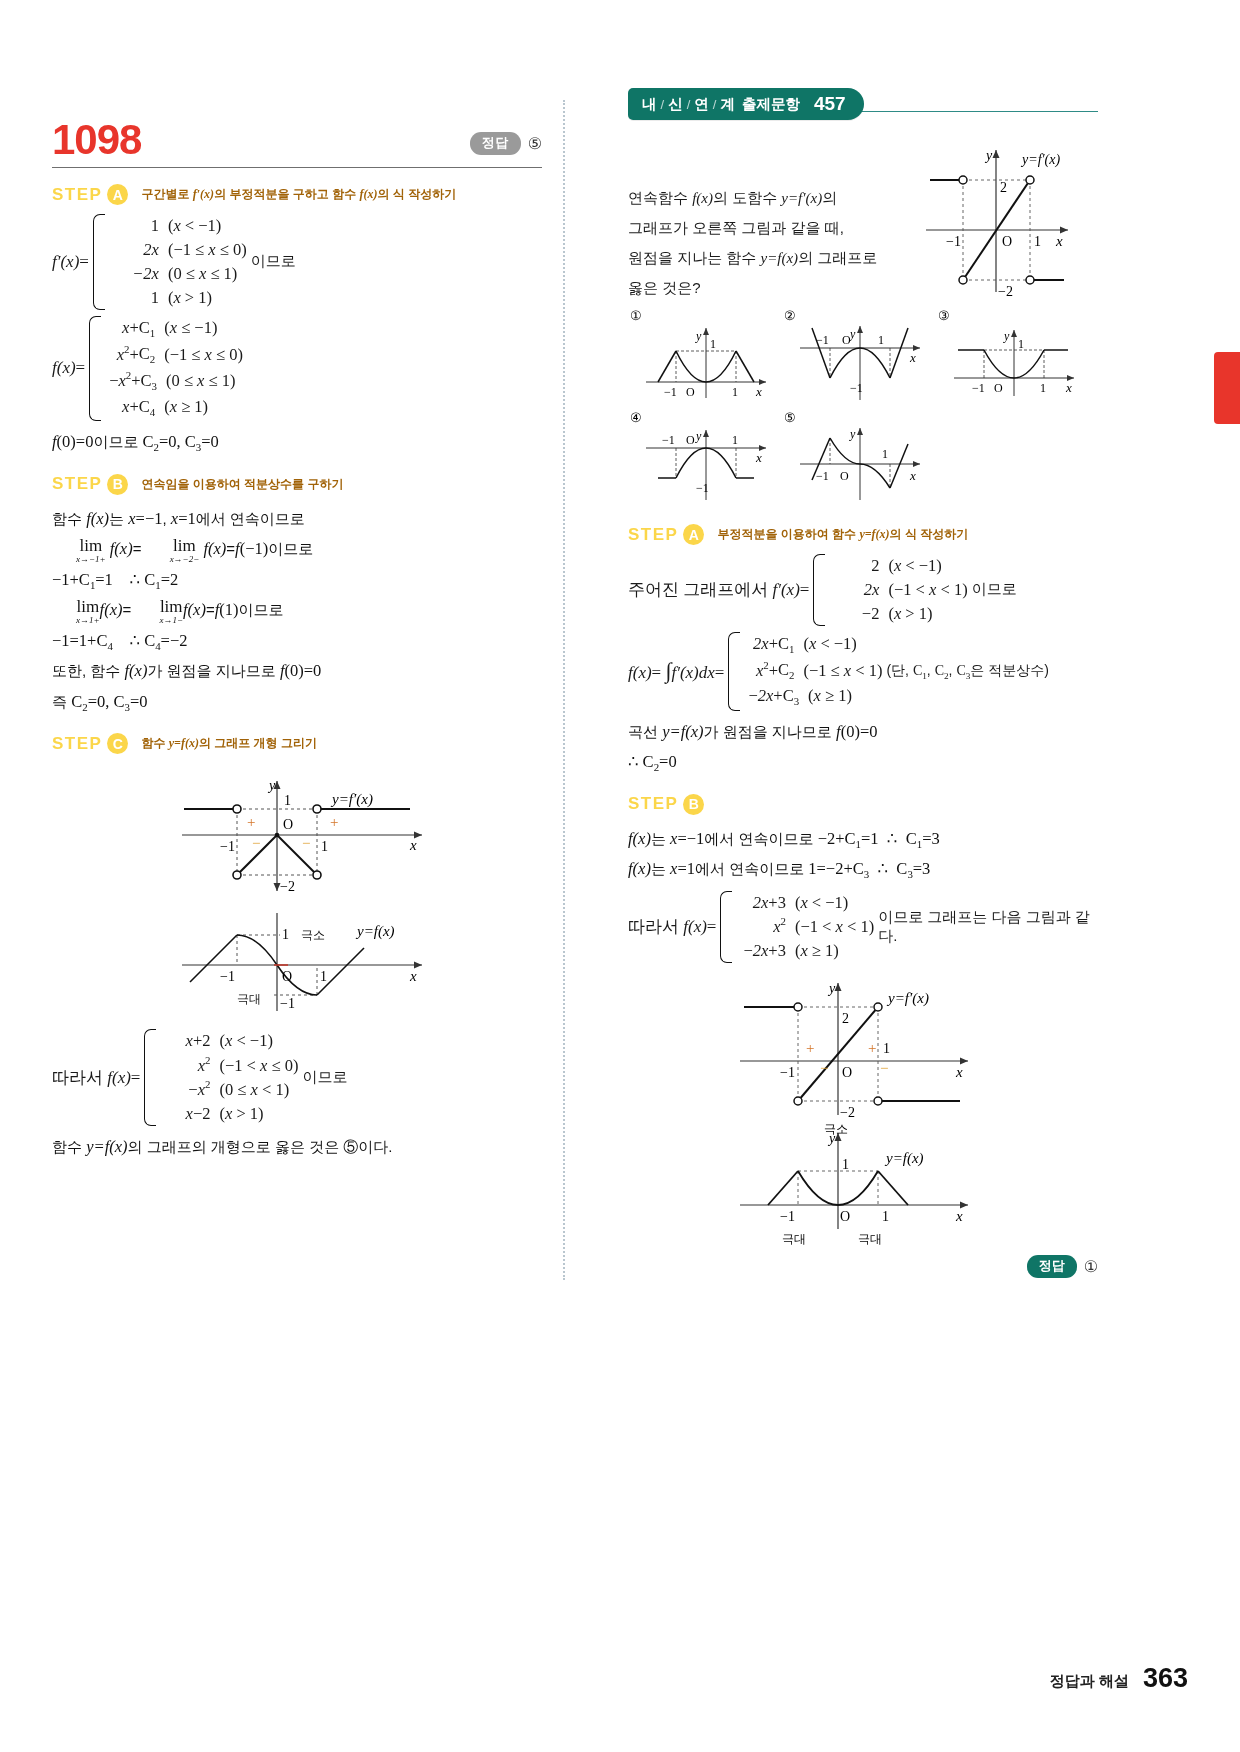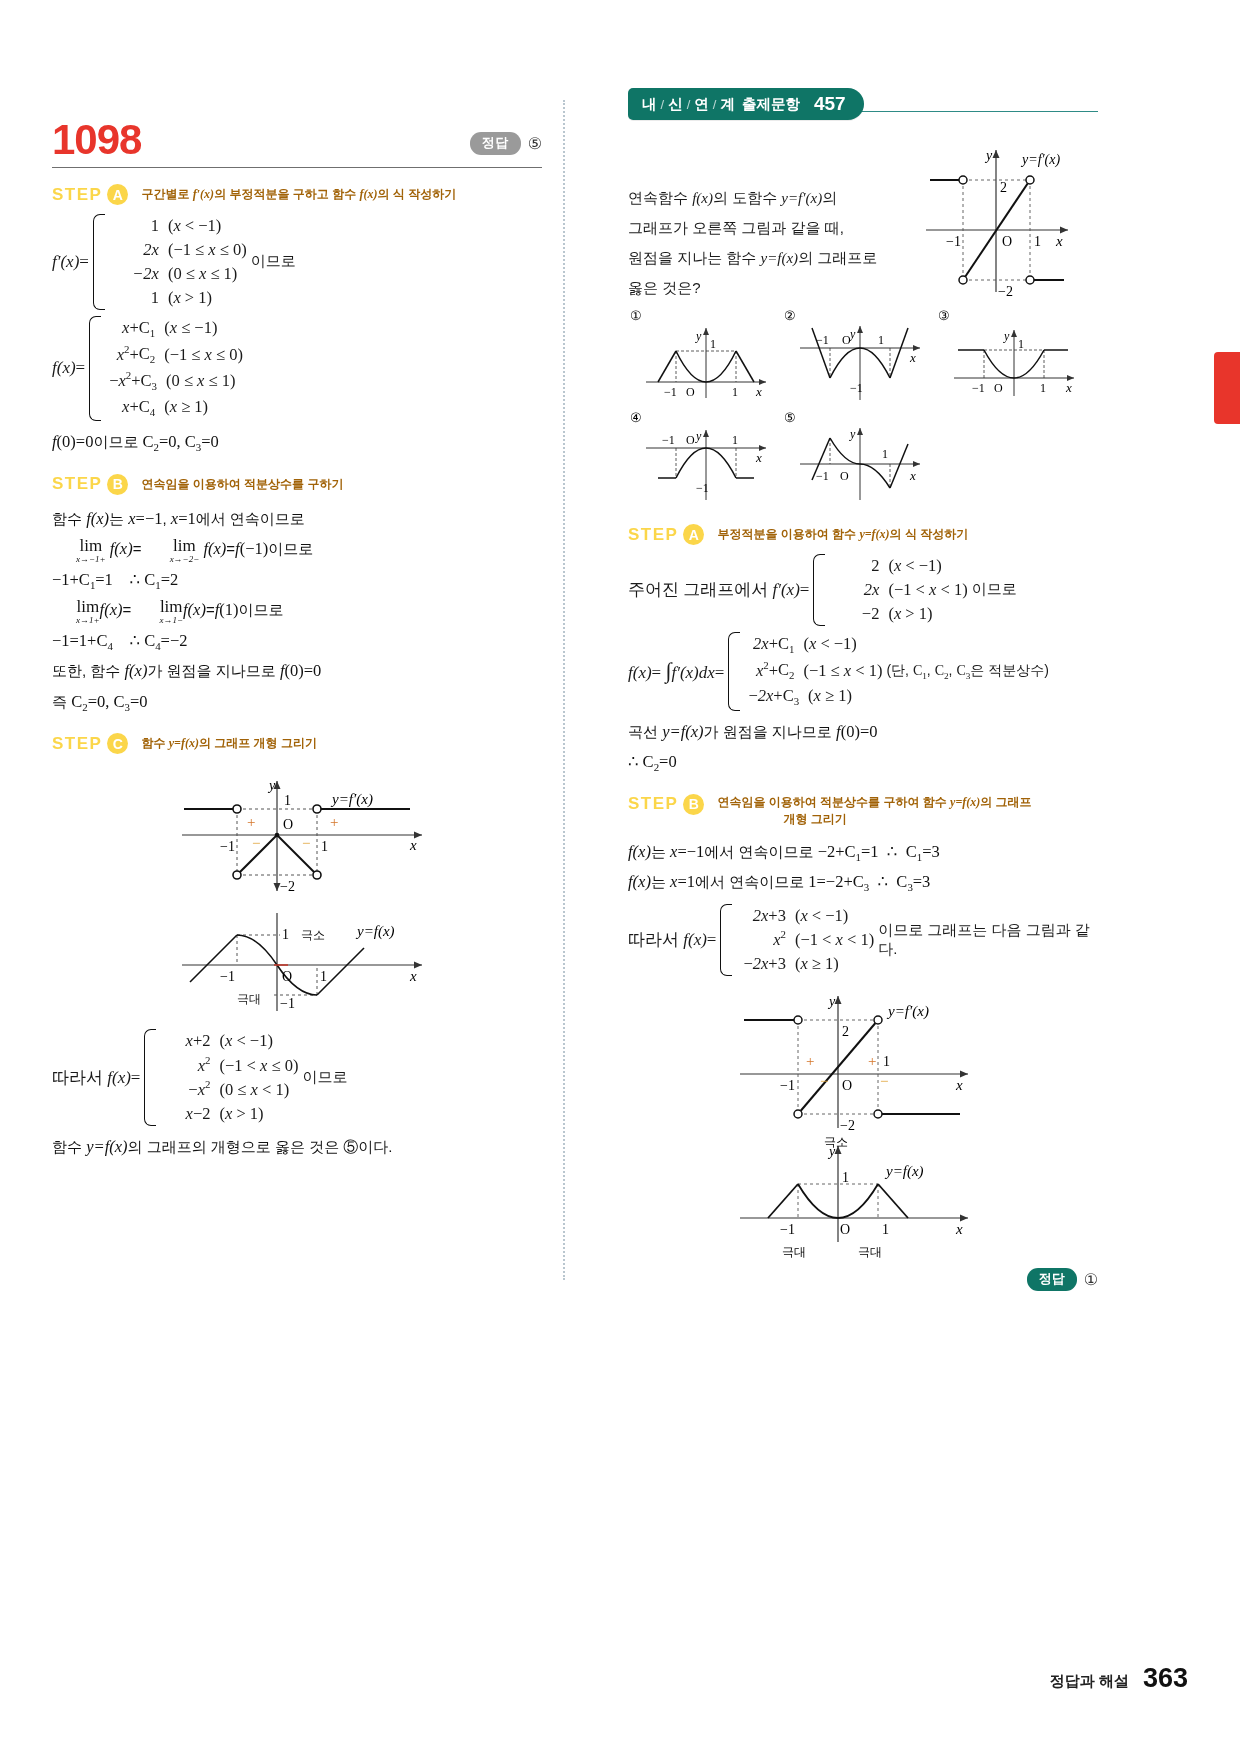--- a/index.html
+++ b/index.html
@@ -508,21 +508,20 @@
     <div class="txt">
       곡선 <span class="m">y=f(x)</span>가 원점을 지나므로 <span class="m">f</span><span class="mr">(0)=0</span>
     </div>
     <div class="txt">
       <span class="mr">∴ C<sub>2</sub>=0</span>
     </div>
 
     <div class="step" style="align-items:flex-start">
       <span class="step-word">STEP</span>
       <span class="step-badge">B</span>
-      <span class="step-title">연속임을 이용하여 적분상수를 구하여 함수 <span class="m">y=f(x)</span>의 그래프<br><span style="margin-left:66px">개형 그리기</span></span>
     </div>
 
     <div class="txt">
       <span class="m">f(x)</span>는 <span class="m">x</span><span class="mr">=−1</span>에서 연속이므로 <span class="mr">−2+C<sub>1</sub>=1</span> &nbsp;<span class="mr">∴</span>&nbsp; <span class="mr">C<sub>1</sub>=3</span>
     </div>
     <div class="txt">
       <span class="m">f(x)</span>는 <span class="m">x</span><span class="mr">=1</span>에서 연속이므로 <span class="mr">1=−2+C<sub>3</sub></span> &nbsp;<span class="mr">∴</span>&nbsp; <span class="mr">C<sub>3</sub>=3</span>
     </div>
 
     <div class="pw">

